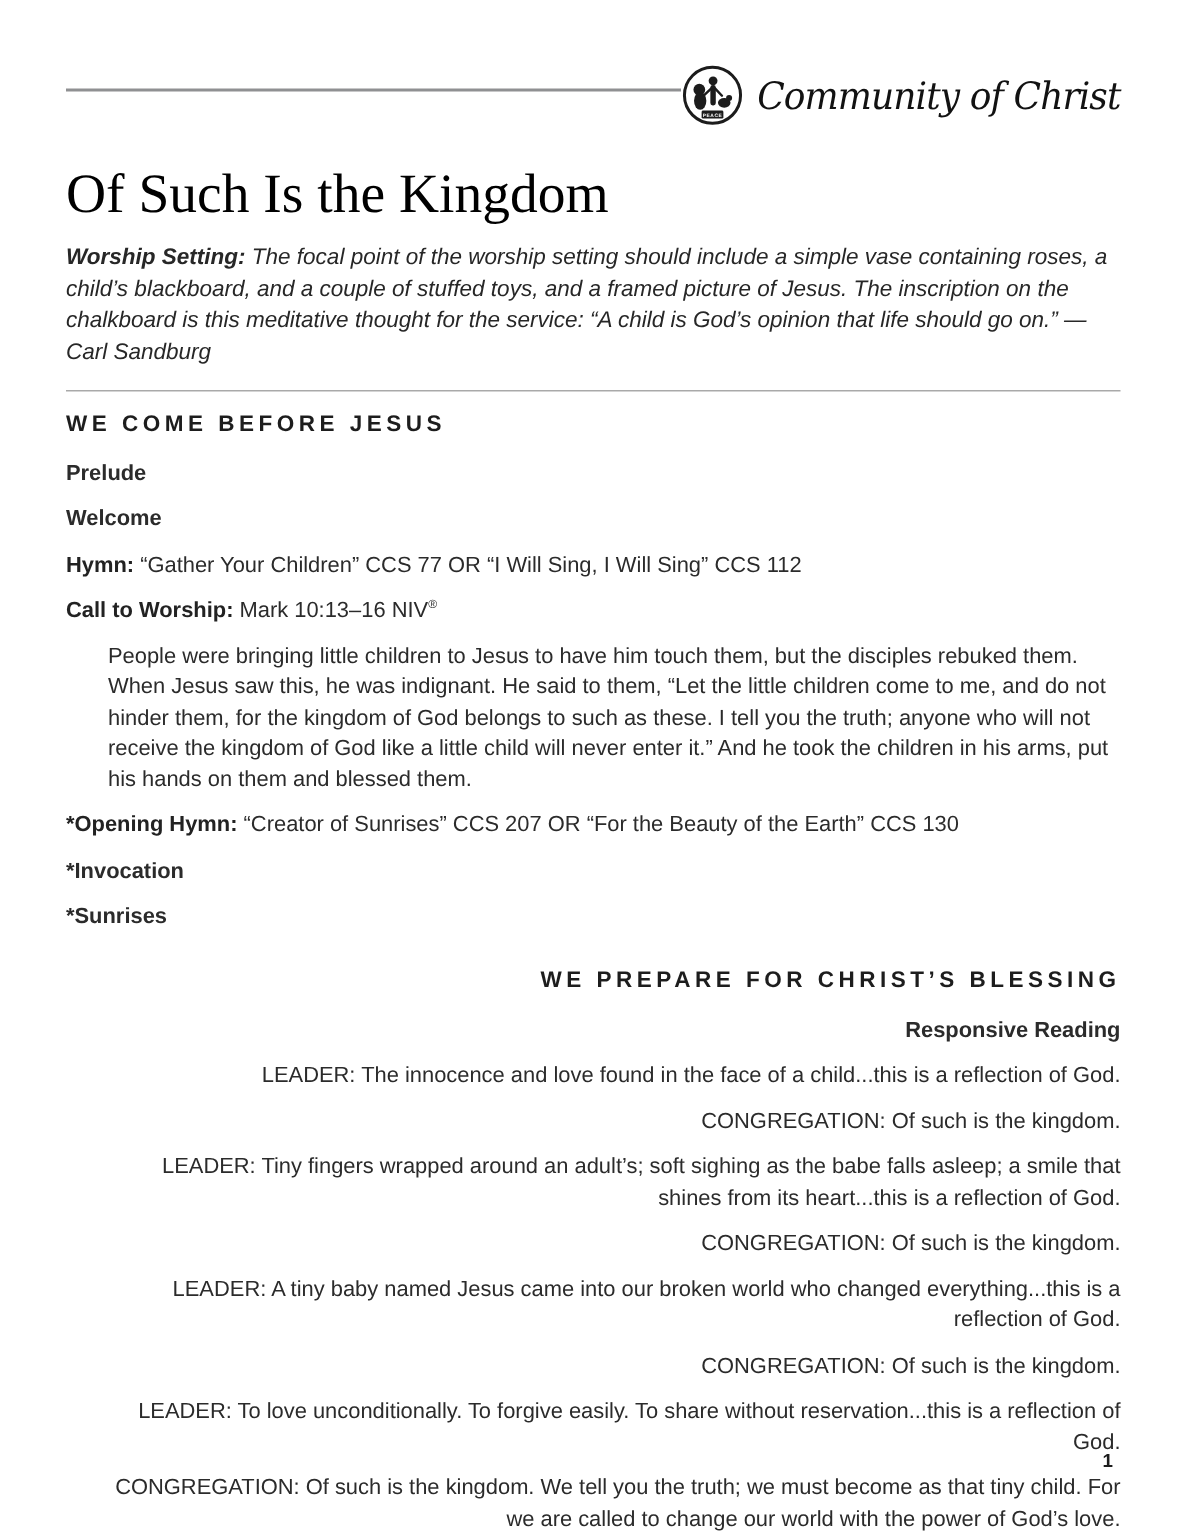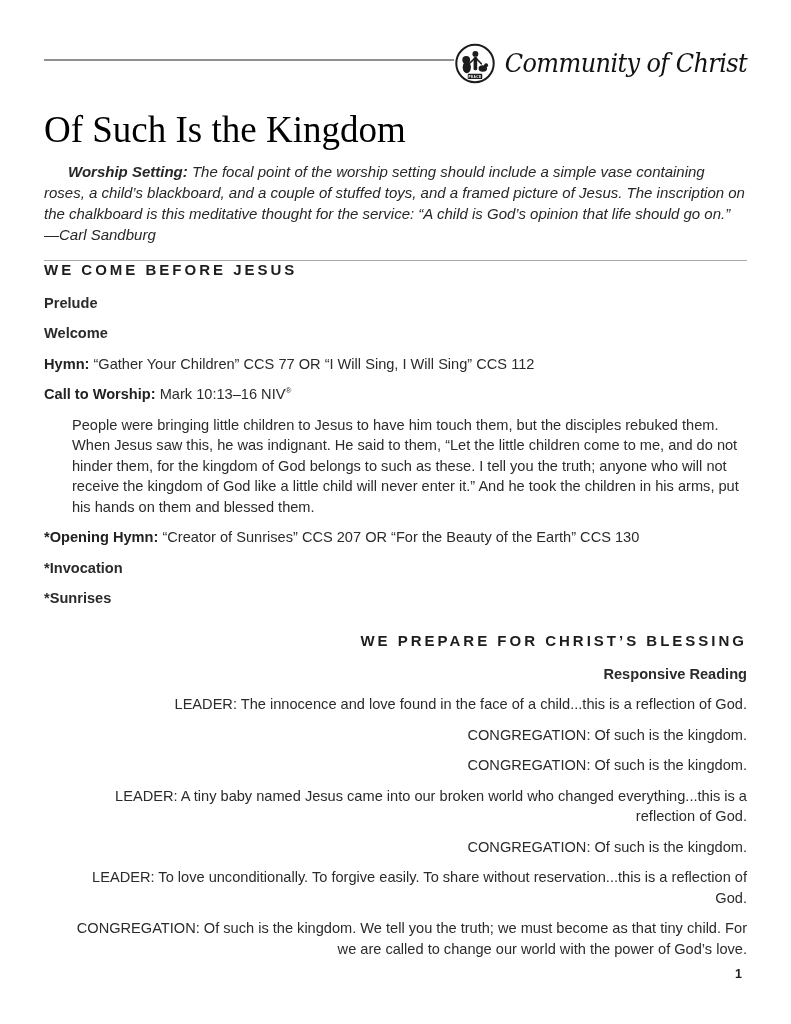--- a/index.html
+++ b/index.html
@@ -48,25 +48,25 @@
     color: #000000;
   }
   .worship-setting {
     margin-top: 10px;
     font-style: italic;
     font-size: 15px;
     line-height: 21px;
     color: #272727;
     max-width: 703px;
   }
-  .ws-label { font-weight: 700; font-style: italic; margin-left: 24px; }
+  .ws-label { font-weight: 700; font-style: italic; }
 
   
   #sections { margin-top: 15px; }
-  .service-section.ruled { border-top: 1.5px solid #a9a9a9; }
+  .service-section.ruled { border-top: 1.5px solid #a9a9a9; padding-top: 13px; }
   .service-section + .service-section { margin-top: 23px; text-align: right; }
   .section-heading {
     font-size: 15px; font-weight: 700; letter-spacing: 3px;
     color: #1d1d1d;
     margin-bottom: 15px;
   }
   .service-section p {
     font-size: 14.6px;
     line-height: 20.5px;
     margin-bottom: 10px;
@@ -129,20 +129,21 @@
         <p class="para-indent">People were bringing little children to Jesus to have him touch them, but the disciples rebuked them. When Jesus saw this, he was indignant. He said to them, “Let the little children come to me, and do not hinder them, for the kingdom of God belongs to such as these. I tell you the truth; anyone who will not receive the kingdom of God like a little child will never enter it.” And he took the children in his arms, put his hands on them and blessed them.</p>
         <p class="line-labeled"><strong>*Opening Hymn:</strong> “Creator of Sunrises” CCS 207 OR “For the Beauty of the Earth” CCS 130</p>
         <p class="line-bold">*Invocation</p>
         <p class="line-bold">*Sunrises</p>
       </section>
       <section class="service-section">
         <h2 class="section-heading">WE PREPARE FOR CHRIST’S BLESSING</h2>
         <p class="line-bold">Responsive Reading</p>
         <p class="para-indent">LEADER: The innocence and love found in the face of a child...this is a reflection of God.</p>
         <p class="para-indent">CONGREGATION: Of such is the kingdom.</p>
+        <p class="para-indent">LEADER: Tiny fingers wrapped around an adult’s; soft sighing as the babe falls asleep; a smile that shines from its heart...this is a reflection of God.</p>
         <p class="para-indent">CONGREGATION: Of such is the kingdom.</p>
         <p class="para-indent">LEADER: A tiny baby named Jesus came into our broken world who changed everything...this is a reflection of God.</p>
         <p class="para-indent">CONGREGATION: Of such is the kingdom.</p>
         <p class="para-indent">LEADER: To love unconditionally. To forgive easily. To share without reservation...this is a reflection of God.</p>
         <p class="para-indent">CONGREGATION: Of such is the kingdom. We tell you the truth; we must become as that tiny child. For we are called to change our world with the power of God’s love.</p>
       </section>
     </div>
 
   <div class="page-number">1</div>
 

